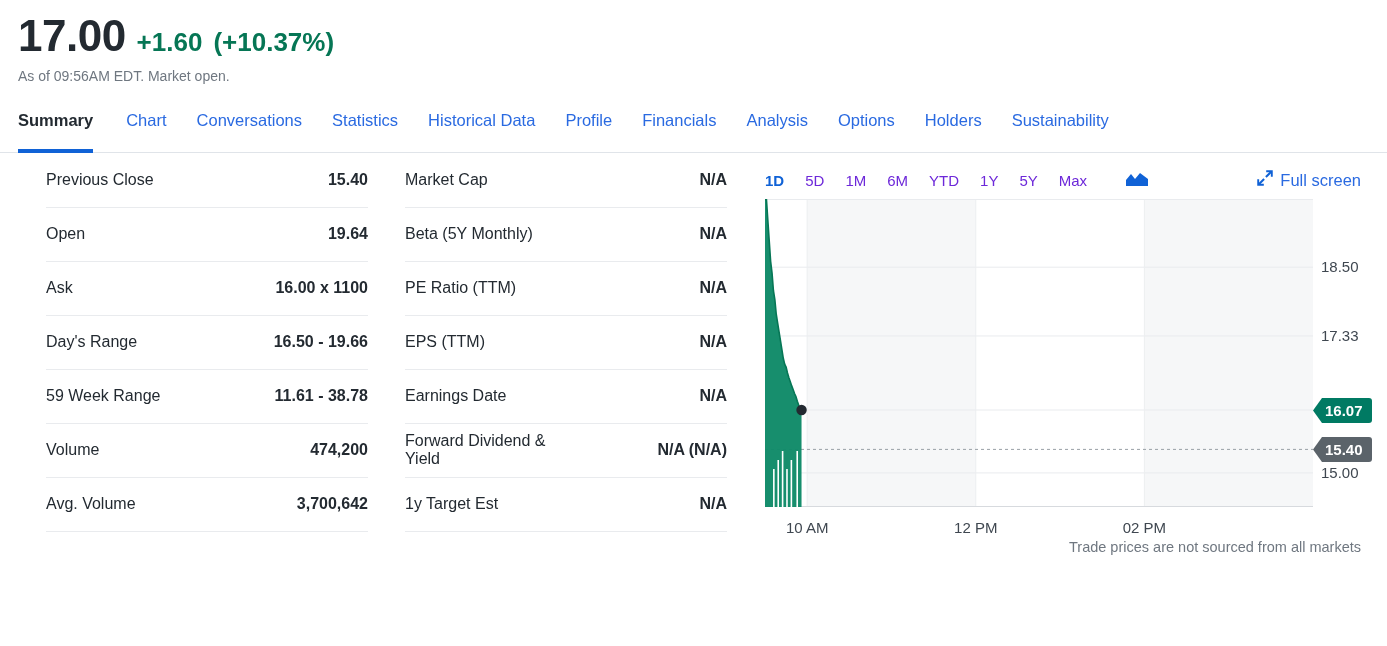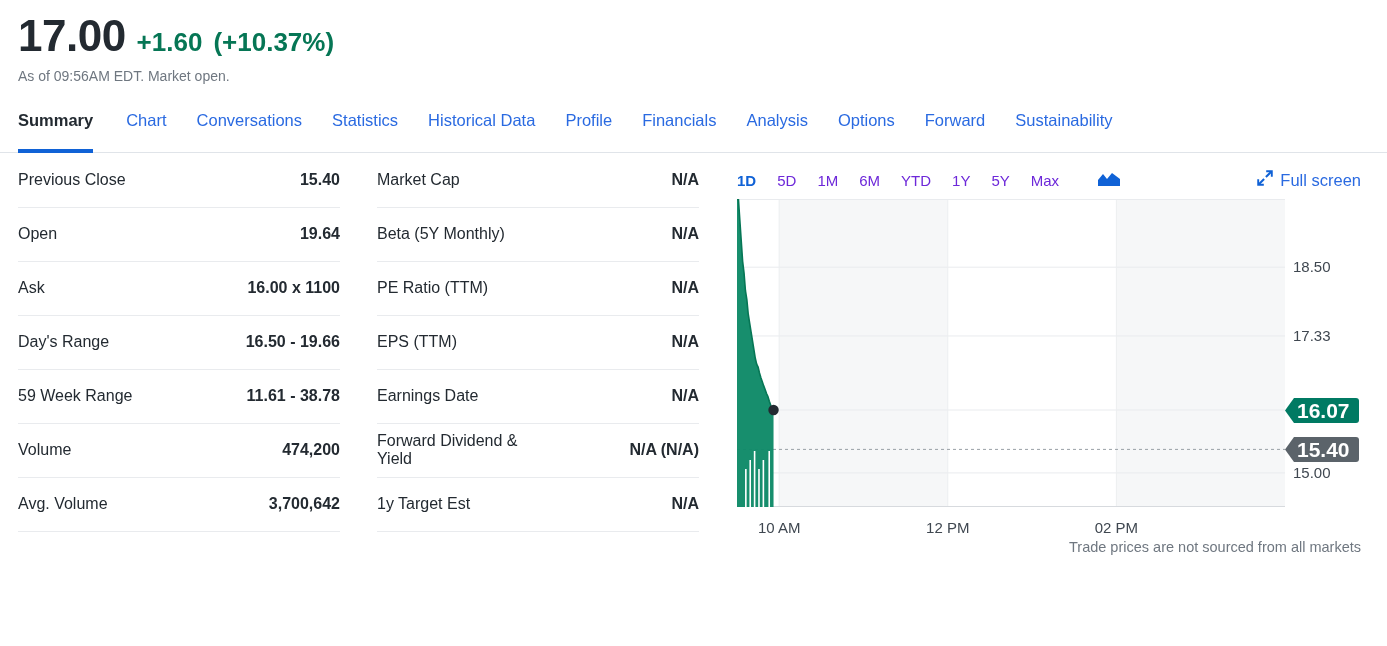--- a/index.html
+++ b/index.html
@@ -77,20 +77,21 @@
     bottom: 0;
     height: 4px;
     background: #1062d6;
   }
 
   
   .content {
     display: flex;
     padding: 0 18px;
     margin-top: 0;
+    margin-left: 28px;
   }
   .col-quote { width: 322px; flex: 0 0 322px; }
   .col-quote2 { width: 322px; flex: 0 0 322px; margin-left: 37px; }
   .col-chart { flex: 1; margin-left: 38px; position: relative; }
 
   table.qtable {
     width: 100%;
     border-collapse: collapse;
     table-layout: fixed;
   }
@@ -161,21 +162,21 @@
     font-size: 15px;
     color: #3f4750;
     white-space: nowrap;
   }
   .price-tag {
     position: absolute;
     left: 548px;
     display: flex;
     align-items: flex-start;
     height: 25px;
-    font-size: 21px;
+    font-size: 15px;
     font-weight: bold;
     color: #ffffff;
     white-space: nowrap;
   }
   .price-tag .nose {
     width: 9px;
     height: 25px;
   }
   .price-tag .body {
     height: 25px;
@@ -216,21 +217,21 @@
   <div class="tabs" id="tabs">
       <div class="tab active"><span>Summary</span></div>
       <div class="tab"><span>Chart</span></div>
       <div class="tab"><span>Conversations</span></div>
       <div class="tab"><span>Statistics</span></div>
       <div class="tab"><span>Historical Data</span></div>
       <div class="tab"><span>Profile</span></div>
       <div class="tab"><span>Financials</span></div>
       <div class="tab"><span>Analysis</span></div>
       <div class="tab"><span>Options</span></div>
-      <div class="tab"><span>Forward</span></div>
+      <div class="tab"><span>Holders</span></div>
       <div class="tab"><span>Sustainability</span></div>
     </div>
 </div>
 
 <div class="content">
 
   <div class="col-quote">
     <table class="qtable">
       <tbody id="tbl-left">
           <tr>

